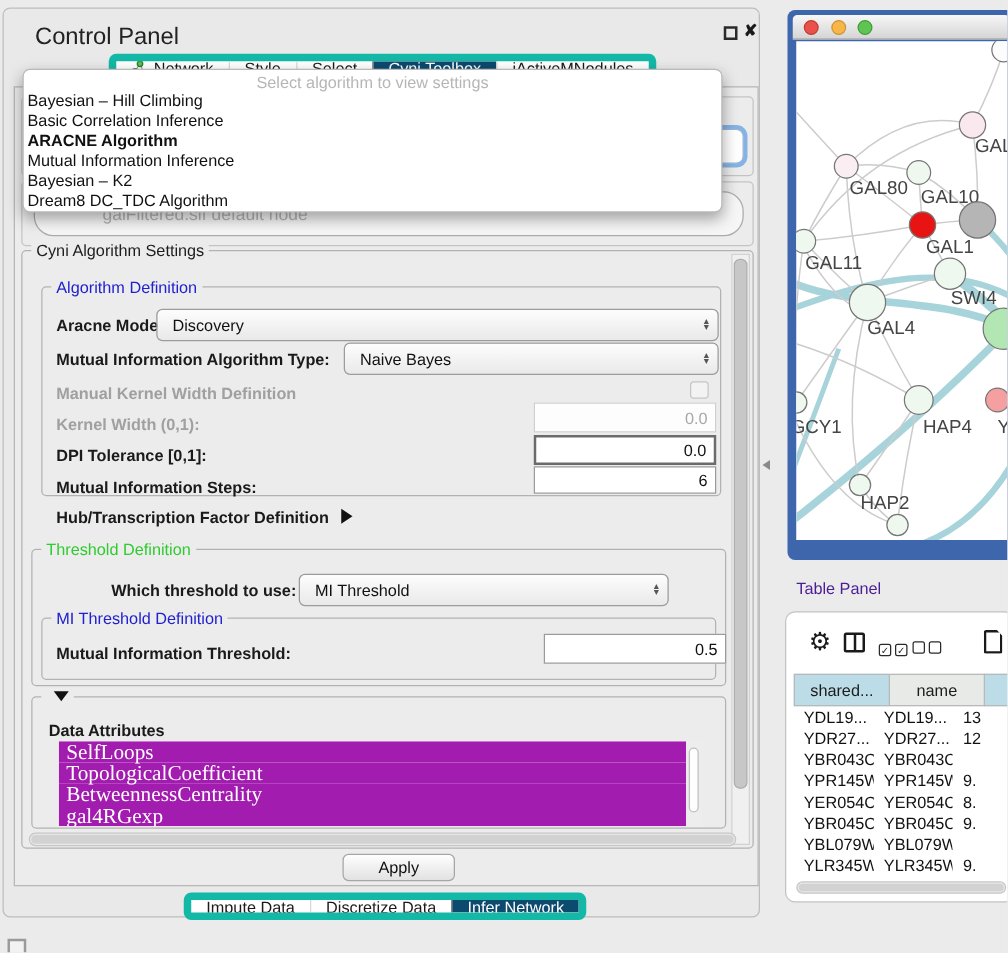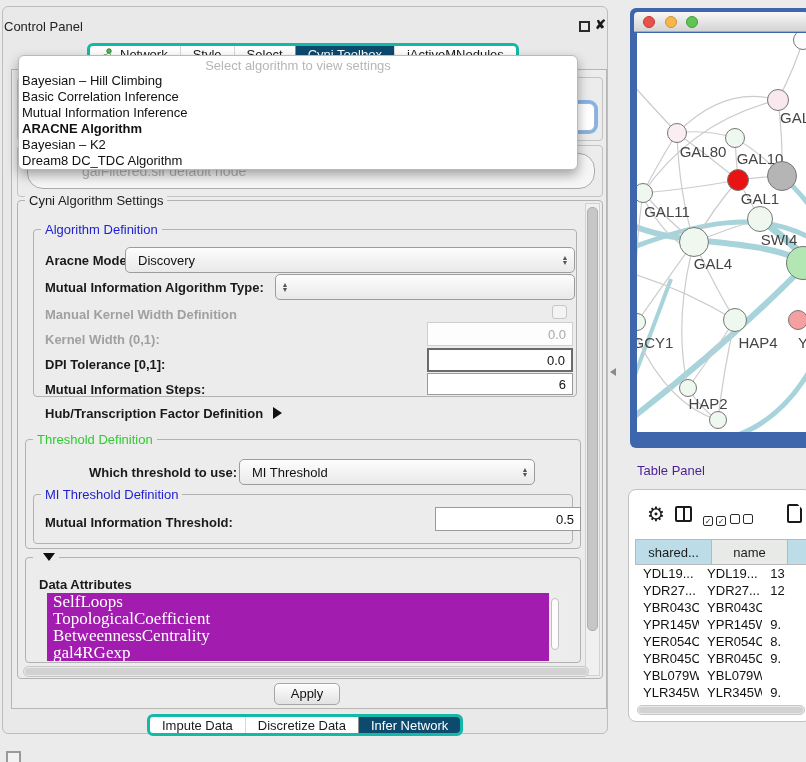--- a/index.html
+++ b/index.html
@@ -4,25 +4,25 @@
 <style>
   * { margin:0; padding:0; box-sizing:border-box; }
   html,body { width:806px; height:762px; }
   body { font-family:"Liberation Sans", sans-serif; background:#ebebeb; overflow:hidden; }
   #root { position:relative; width:806px; height:762px; overflow:hidden; background:#ebebeb; }
   .abs { position:absolute; }
 
   
   .cp { left:2px; top:6px; width:606px; height:728px; background:#e9e9e9;
         border:1px solid #bdbdbd; border-radius:6px; }
-  .cp-title { left:1px; top:12px; font-size:13px; color:#222; }
+  .cp-title { left:25px; top:12px; font-size:19px; color:#222; }
   .float-ico { left:576px; top:14px; width:11px; height:11px; border:2px solid #2a2a2a; background:transparent; }
   .close-ico { left:592px; top:10px; font-size:13px; font-weight:bold; color:#1a1a1a; }
 
-  .tabbar { display:flex; align-items:stretch; background:#fff; border:3px solid #14b8a6;
+  .tabbar { display:flex; align-items:stretch; background:#fff; border:6px solid #14b8a6;
             border-radius:6px; overflow:hidden; height:23px; }
   .tab { display:flex; align-items:center; padding:0 12px; font-size:13px; color:#1a1a1a;
          border-left:1px solid #d8d8d8; white-space:nowrap; cursor:default; }
   .tab:first-child { border-left:none; }
   .tab.sel { background:#0c4a6e; color:#fff; border-left-color:#909090; }
   .nicon { display:inline-block; margin-right:5px; line-height:0; }
 
   .content { left:8px; top:62px; width:596px; height:640px; background:#ececec;
              border:1px solid #b6b6b6; }
 
@@ -171,20 +171,21 @@
     <div class="abs combo" style="left:122px; top:240px; width:450px;">
       <span class="ctext">Discovery</span>
       <span class="spin">
           <span>▲</span>
           <span>▼</span>
         </span>
     </div>
 
     <div class="abs lbl" style="left:42px; top:273px;">Mutual Information Algorithm Type:</div>
     <div class="abs combo" style="left:272px; top:267px; width:300px;">
+      <span class="ctext">Naive Bayes</span>
       <span class="spin">
           <span>▲</span>
           <span>▼</span>
         </span>
     </div>
 
     <div class="abs lbl-dis" style="left:42px; top:300px;">Manual Kernel Width Definition</div>
     <div class="abs chk" style="left:549px; top:298px;"></div>
 
     <div class="abs lbl-dis" style="left:42px; top:325px;">Kernel Width (0,1):</div>
@@ -230,42 +231,42 @@
         <div class="litem">gal4RGexp</div>
       </div>
     <div class="abs" style="left:546px; top:586px; width:12px; height:68px; background:#ededed;">
       <div style="position:absolute; left:2px; top:5px; width:8px; height:52px; background:#fdfdfd; border:1px solid #bfbfbf; border-radius:4px;"></div>
     </div>
 
     <div class="abs htrack" style="left:20px; top:659px; width:566px; height:11px;">
       <div class="hthumb" style="position:absolute; left:1px; top:1px; width:562px; height:7px;"></div>
     </div>
 
-    <div class="abs btn" style="left:271px; top:676px; width:66px; height:22px;">Apply</div>
+    <div class="abs btn" style="left:271px; top:676px; width:90px; height:22px;">Apply</div>
 
     <div class="abs tabbar" style="left:144px; top:707px; height:22px;">
         <div class="tab">
           <span>Impute Data</span>
         </div>
         <div class="tab">
           <span>Discretize Data</span>
         </div>
         <div class="tab sel">
           <span>Infer Network</span>
         </div>
       </div>
   </div>
 
   <div class="abs popup">
     <div class="ph">Select algorithm to view settings</div>
     <div>
         <div class="mitem">Bayesian – Hill Climbing</div>
         <div class="mitem">Basic Correlation Inference</div>
+        <div class="mitem bold">ARACNE Algorithm</div>
         <div class="mitem">Mutual Information Inference</div>
-        <div class="mitem bold">ARACNE Algorithm</div>
         <div class="mitem">Bayesian – K2</div>
         <div class="mitem">Dream8 DC_TDC Algorithm</div>
       </div>
   </div>
 
   <div class="abs splitter-arrow" style="left:610px; top:368px;"></div>
 
   <div class="abs" style="left:6px; top:751px; width:15px; height:14px; border:2px solid #9a9a9a; background:#f2f2f2;"></div>
 
   <div class="abs netwin"></div>

